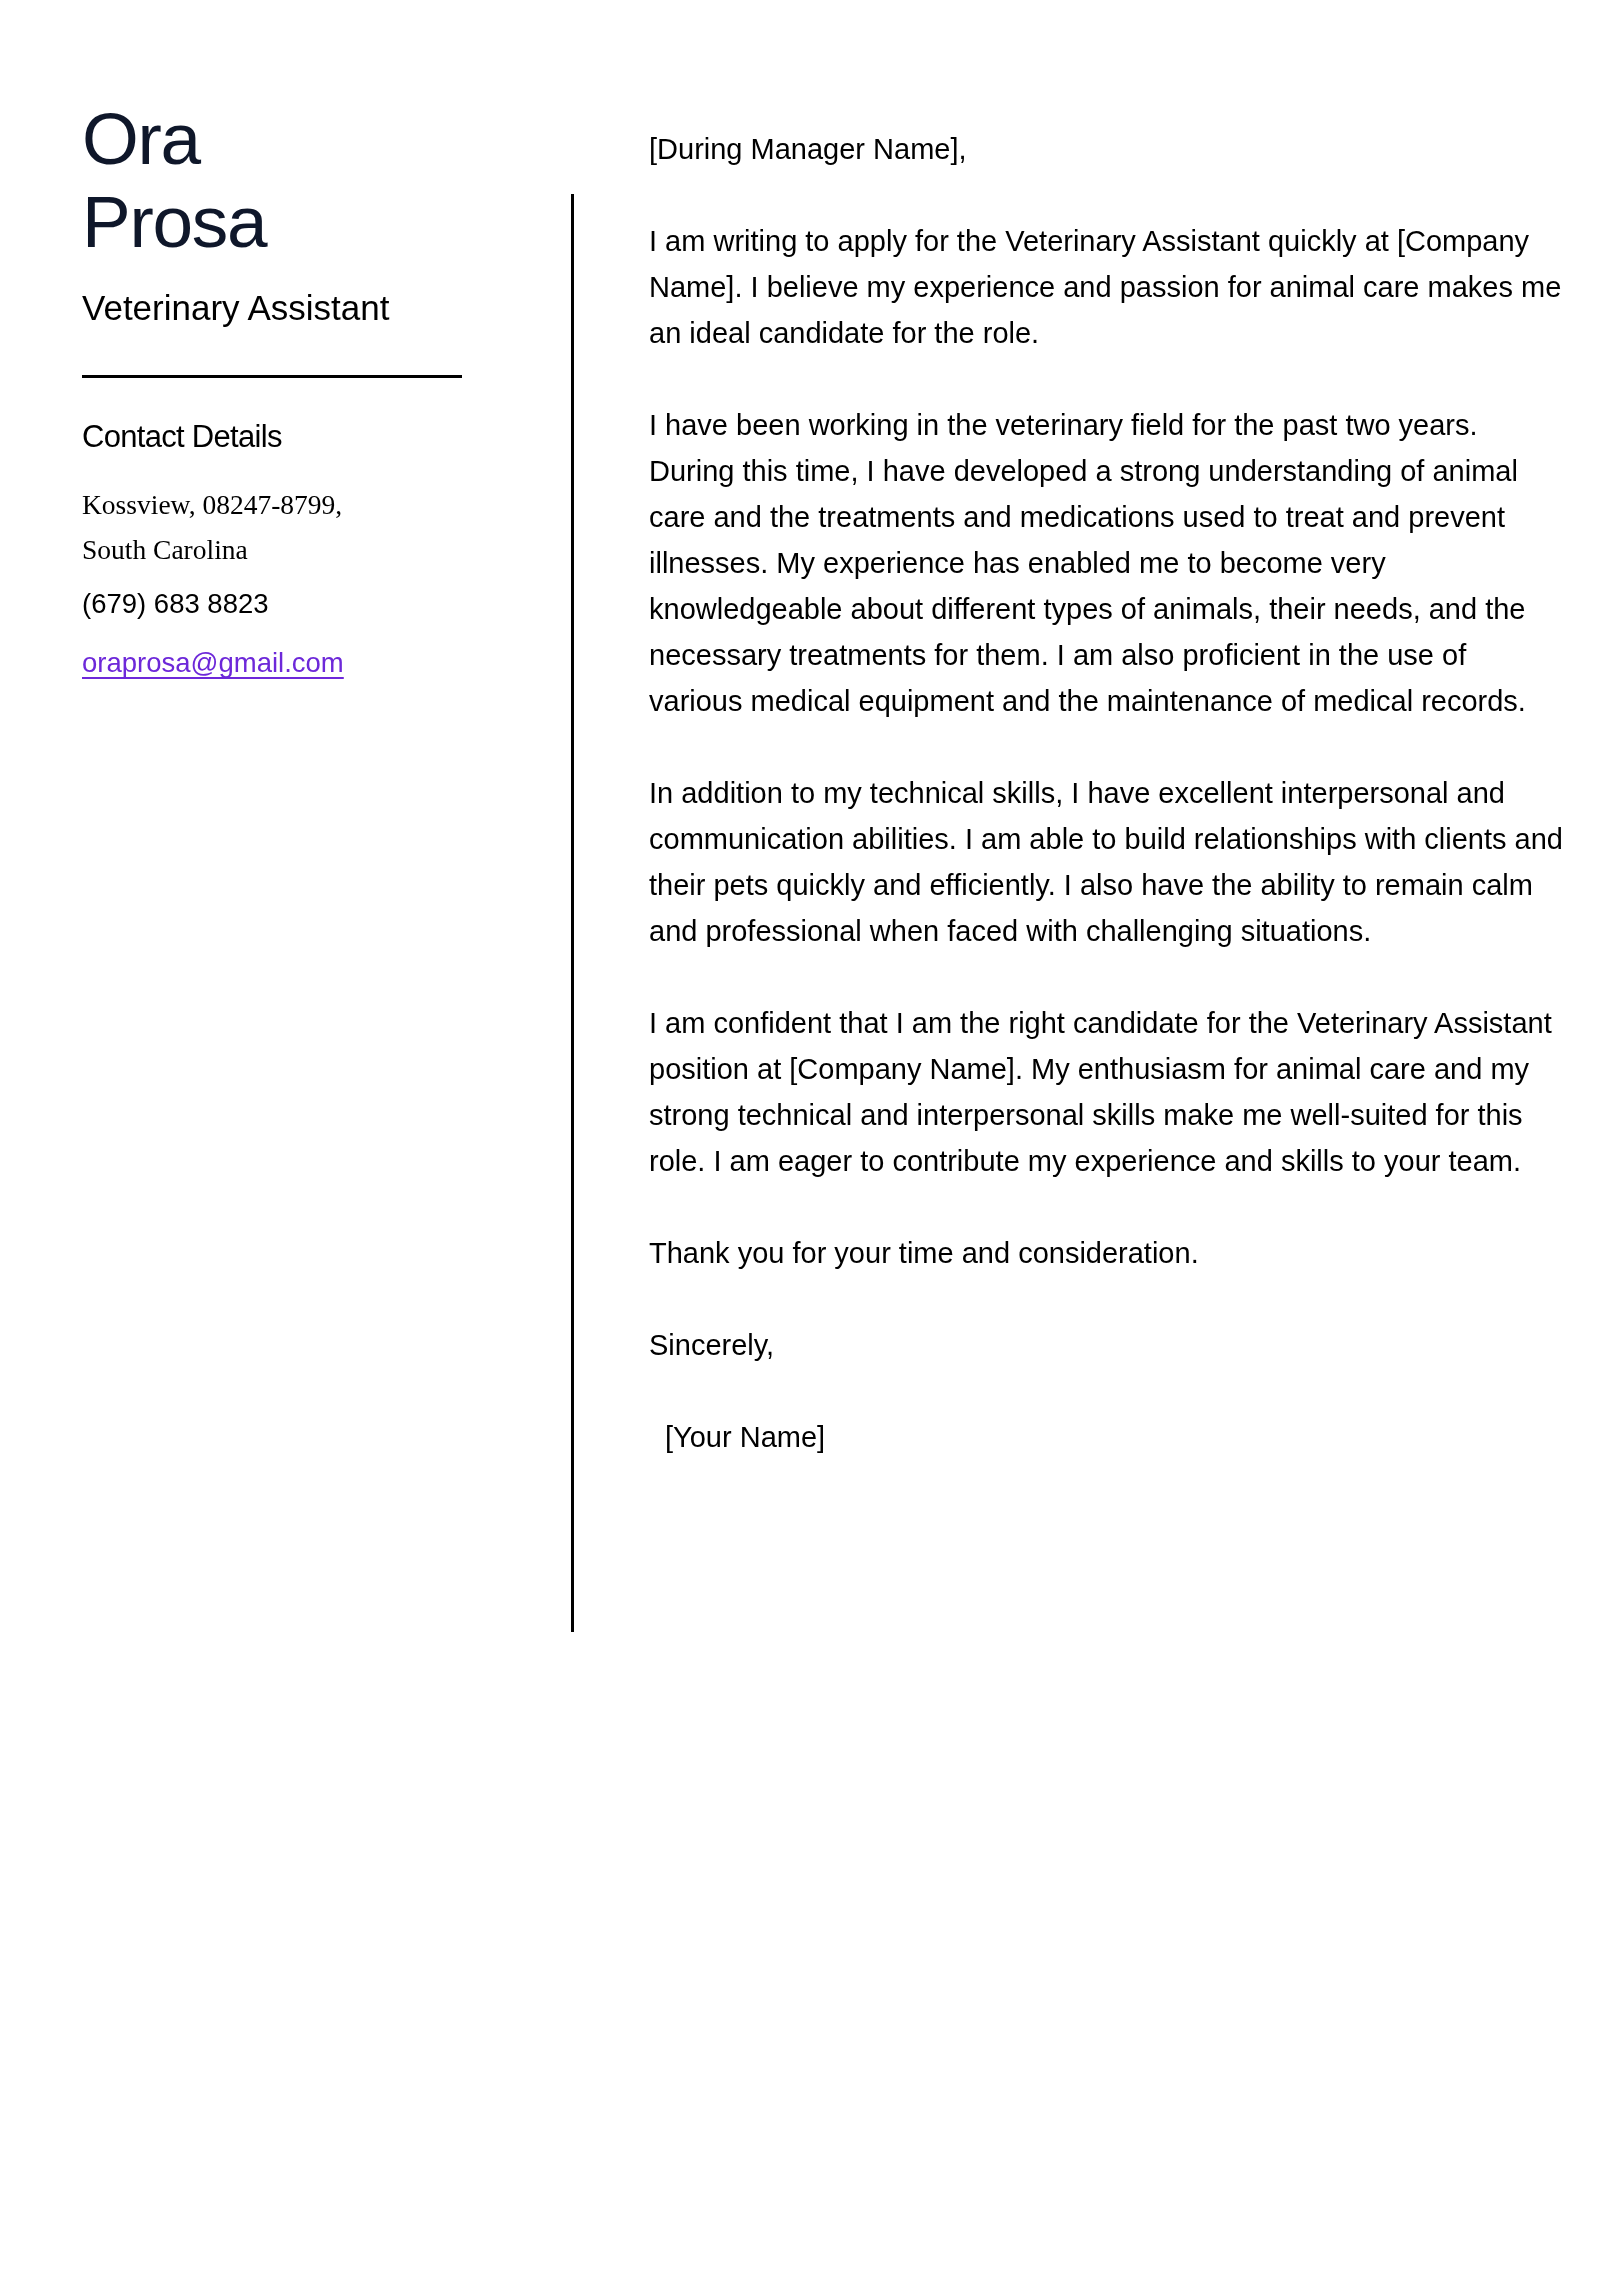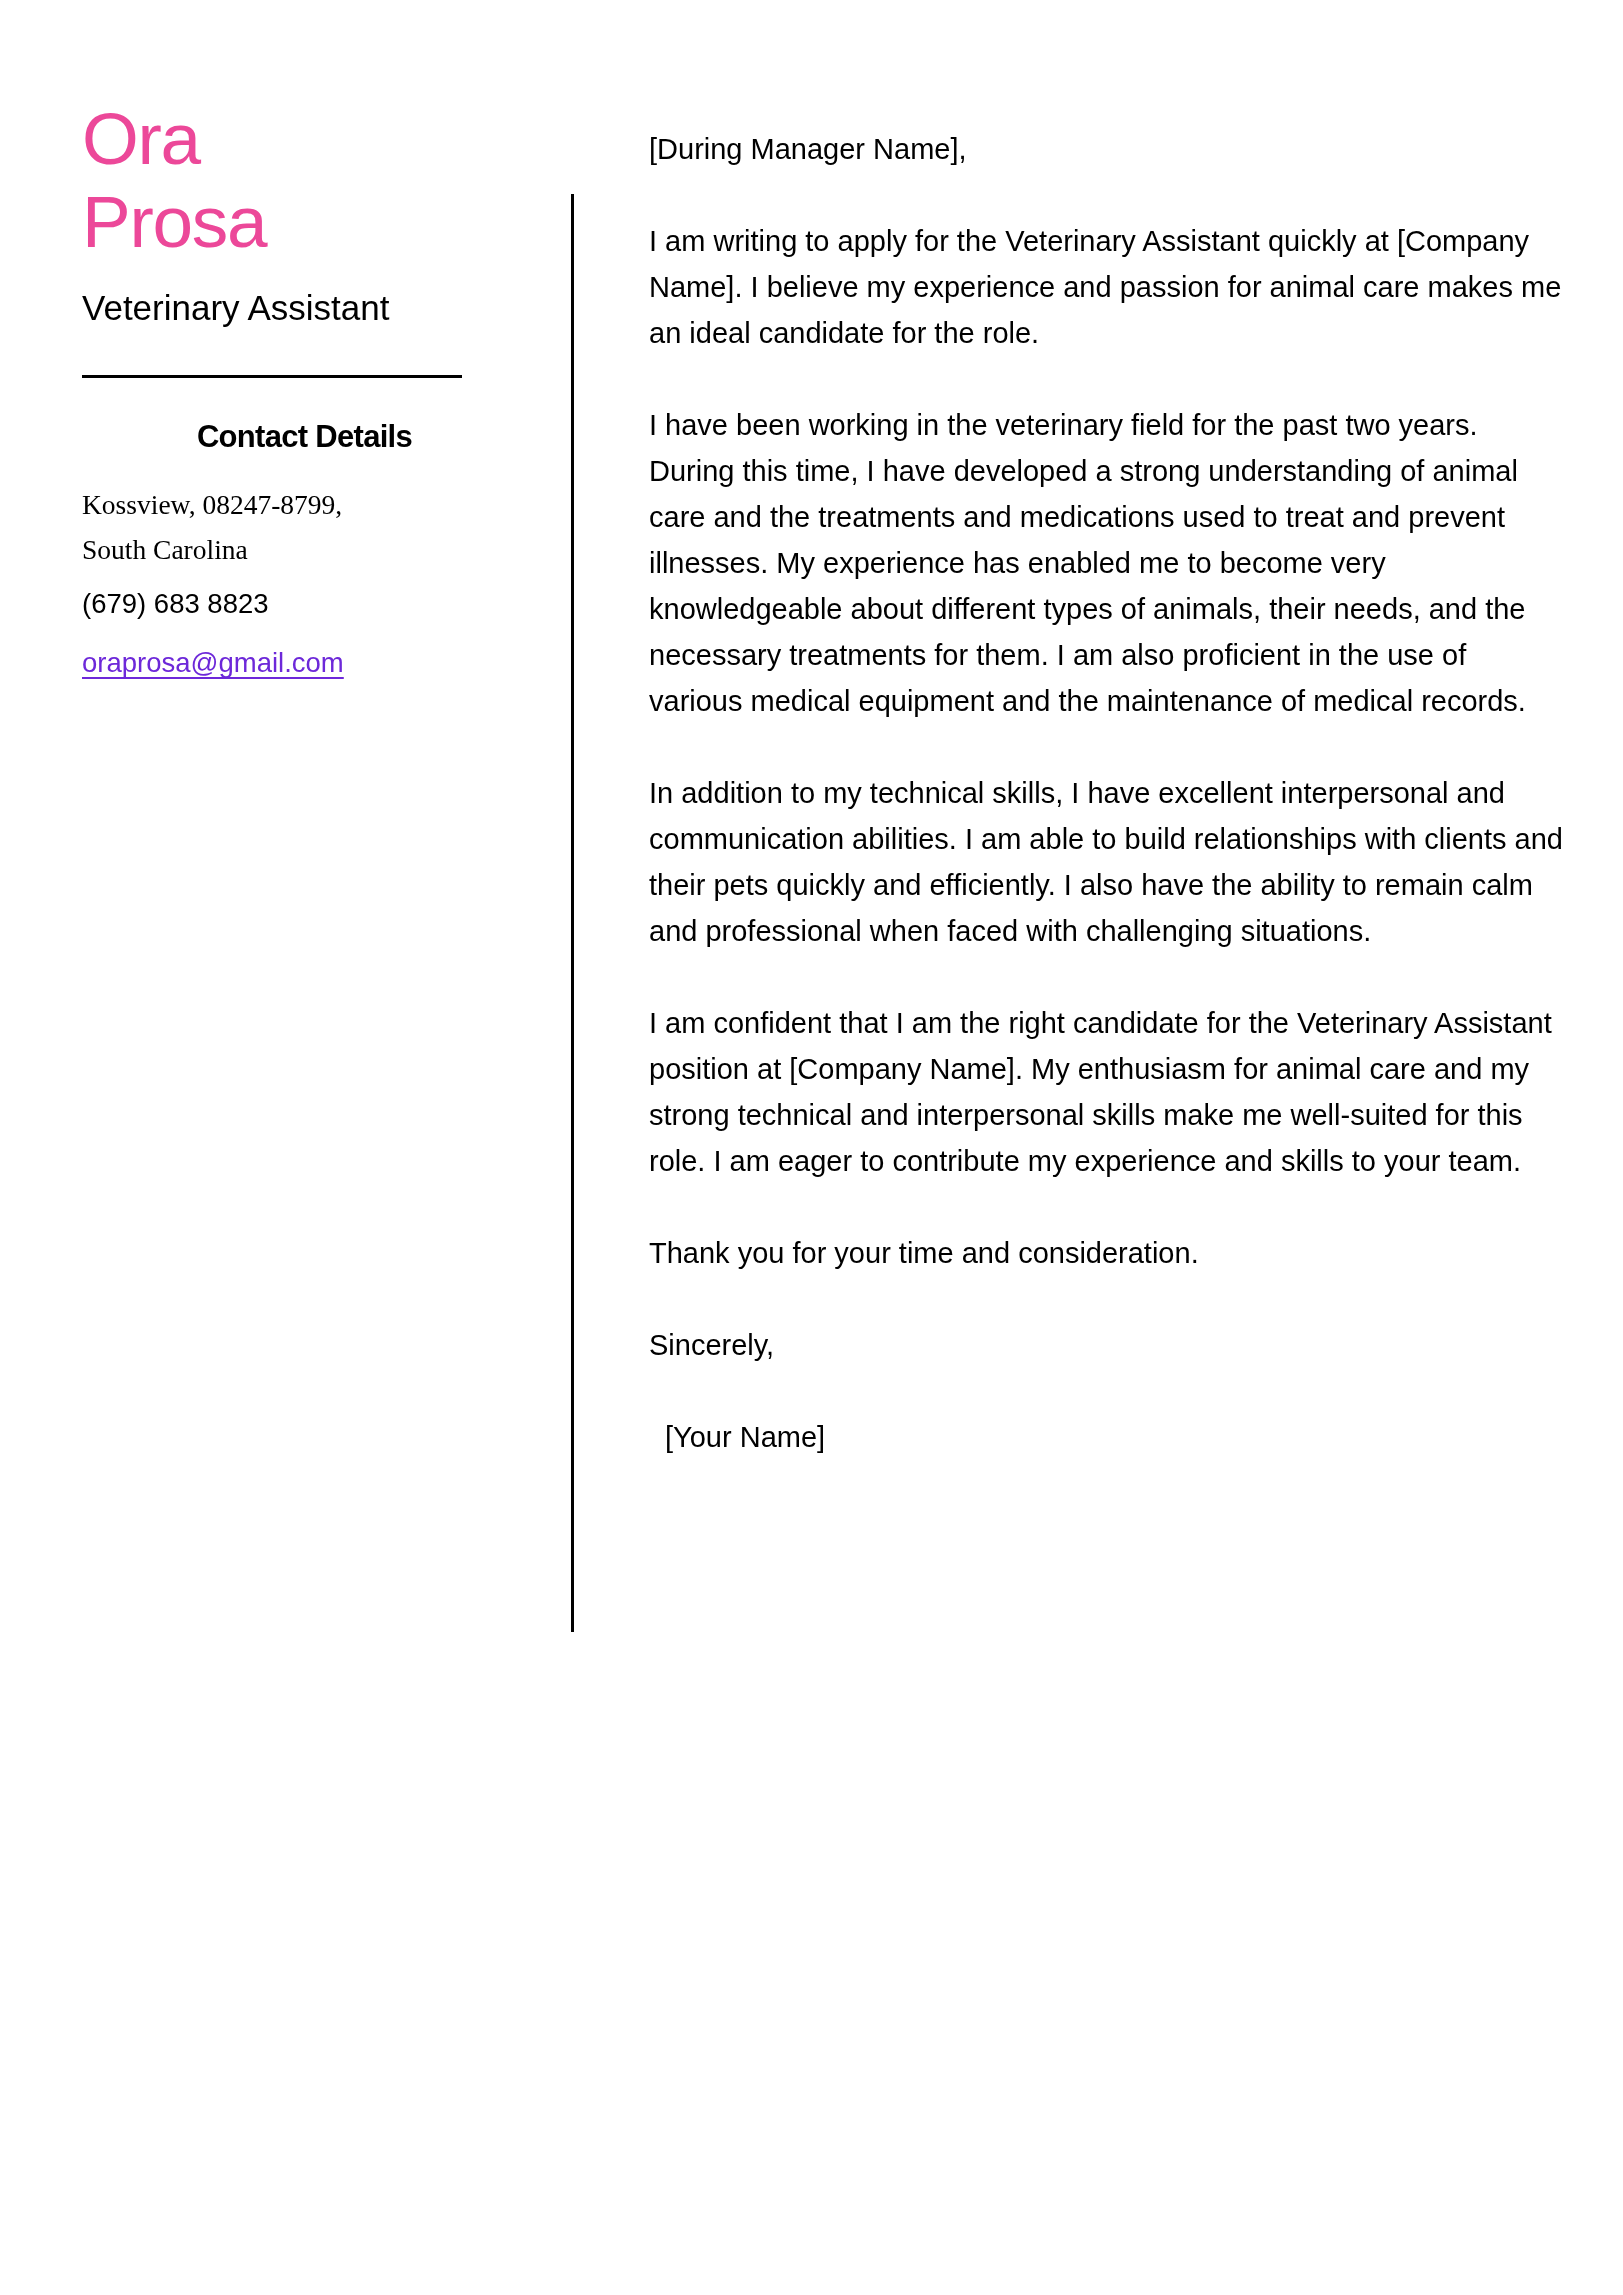--- a/index.html
+++ b/index.html
@@ -19,43 +19,42 @@
     position: absolute;
     left: 82px;
     top: 97px;
     width: 445px;
   }
   .name {
     font-size: 73px;
     line-height: 83px;
     font-weight: 400;
     letter-spacing: -1.3px;
-    color: #ec4899;
+    color: #0f172a;
   }
   .name .name-line { display: block; }
   .job-title {
     margin-top: 23.6px;
     font-size: 35px;
     line-height: 42px;
     font-weight: 400;
   }
   .title-rule {
     margin-top: 46px;
     width: 380px;
     height: 3.3px;
     background: #000000;
     border: none;
   }
   .contact-heading {
     margin-top: 38px;
     font-size: 31px;
     line-height: 41px;
-    font-weight: 700;
+    font-weight: 400;
     letter-spacing: -0.7px;
-    text-align: center;
   }
   .contact-text {
     font-size: 27.5px;
     line-height: 45px;
     font-weight: 400;
   }
   .address { margin-top: 25px; font-family: Liberation Serif, serif; }
   .address span { display: block; }
   .phone { margin-top: 9.2px; }
   .email {

